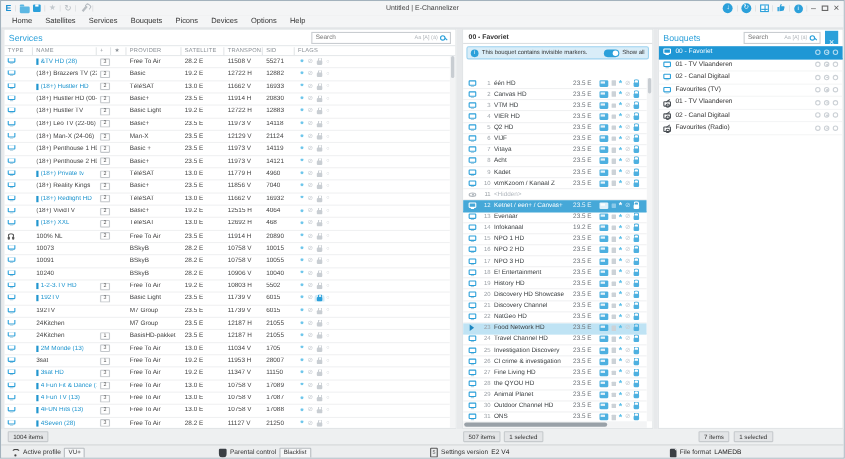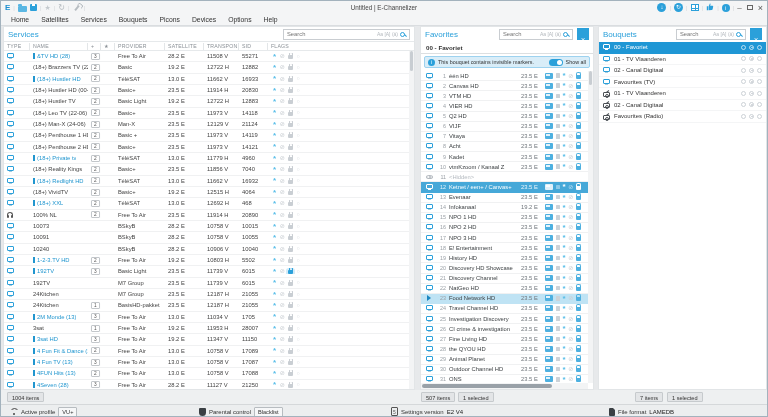--- a/index.html
+++ b/index.html
@@ -771,29 +771,20 @@
             <i class="circ">○</i>
           </span>
         </div>
       </div>
     <div class="vscroll">
         <div class="vthumb"></div>
       </div>
   </section>
 
   <section class="panel fav">
-    <div class="phead">
-      <span class="ptitle">Favorites</span>
-      <span class="searchbox s2">
-        <input placeholder="Search" style="">
-        <span class="mods">Aa [A] (á)</span>
-        <i class="mag"></i>
-      </span>
-      <span class="px"></span>
-    </div>
     <div class="fbouquet">00 - Favoriet</div>
     <div class="fbanner">
       <i class="infoic"></i>
       <span class="btext">This bouquet contains invisible markers.</span>
       <span class="toggle"></span>
       <span class="tlabel">Show all</span>
     </div>
     <div class="favrows">
         <div class="frow normal">
           <span class="ft">

